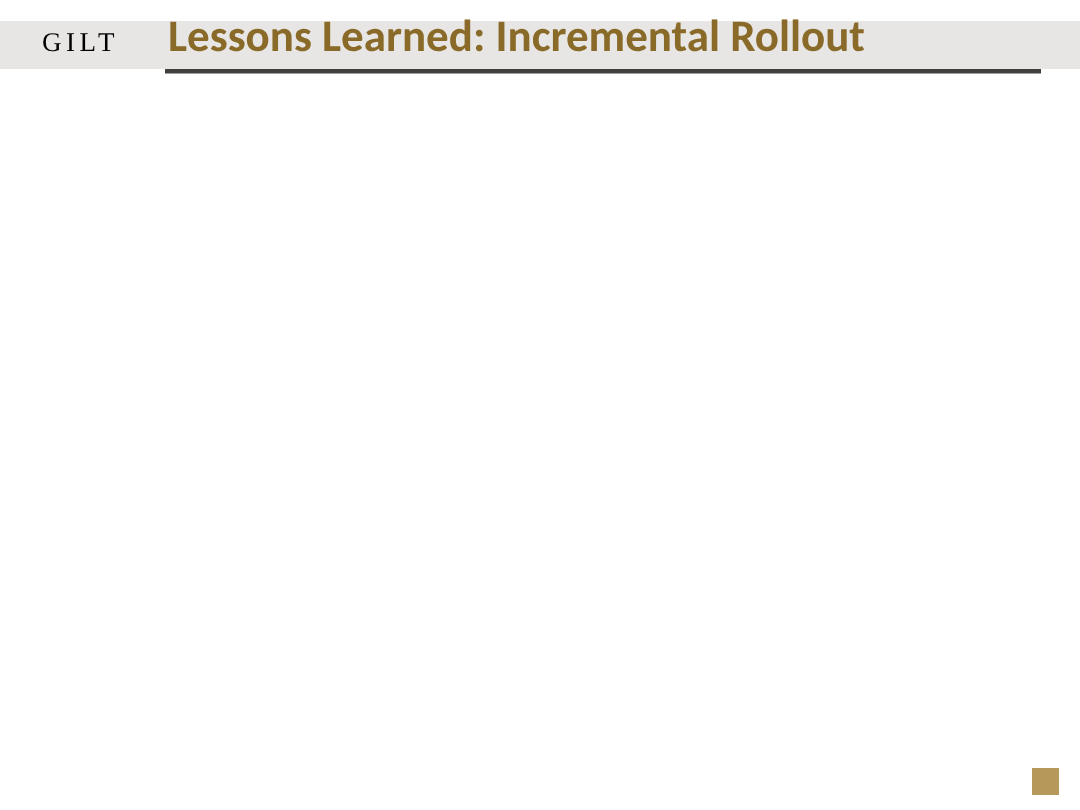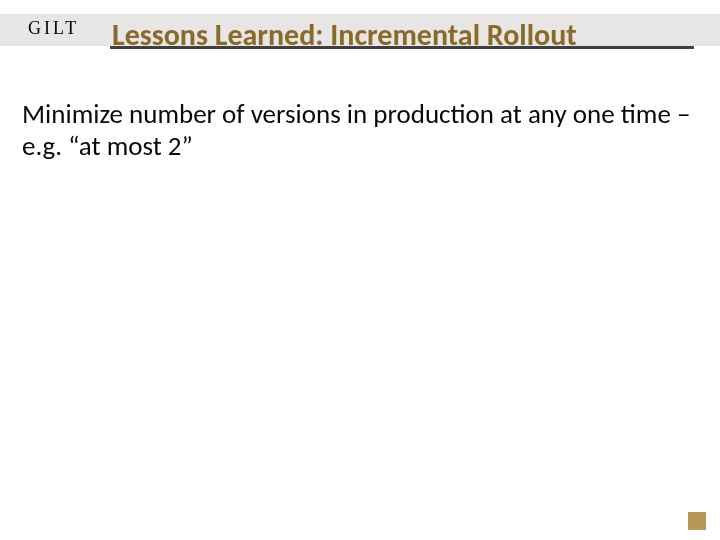--- a/index.html
+++ b/index.html
@@ -30,21 +30,21 @@
     top: 18px;
     left: 28px;
     font-family: "Times New Roman", serif;
     font-weight: 400;
     letter-spacing: 3px;
     font-size: 18px;
     color: #000000;
   }
   .title {
     position: absolute;
-    top: 16px;
+    top: 6px;
     left: 112px;
     font-size: 30px;
     font-weight: 700;
     color: #8a6a28;
     white-space: nowrap;
   }
   .body {
     position: absolute;
     top: 98px;
     left: 22px;
@@ -70,16 +70,15 @@
 <body>
 
 <div class="header-band"></div>
 <div class="header-rule"></div>
 
 <div class="logo">GILT</div>
 
 <div class="title">Lessons Learned: Incremental Rollout</div>
 
 <div class="body">
-  <p class="para">Minimize number of versions in production at any one time – e.g. “at most 2”</p>
 </div>
 
 <div class="footer-square"></div>
 
 </body></html>

